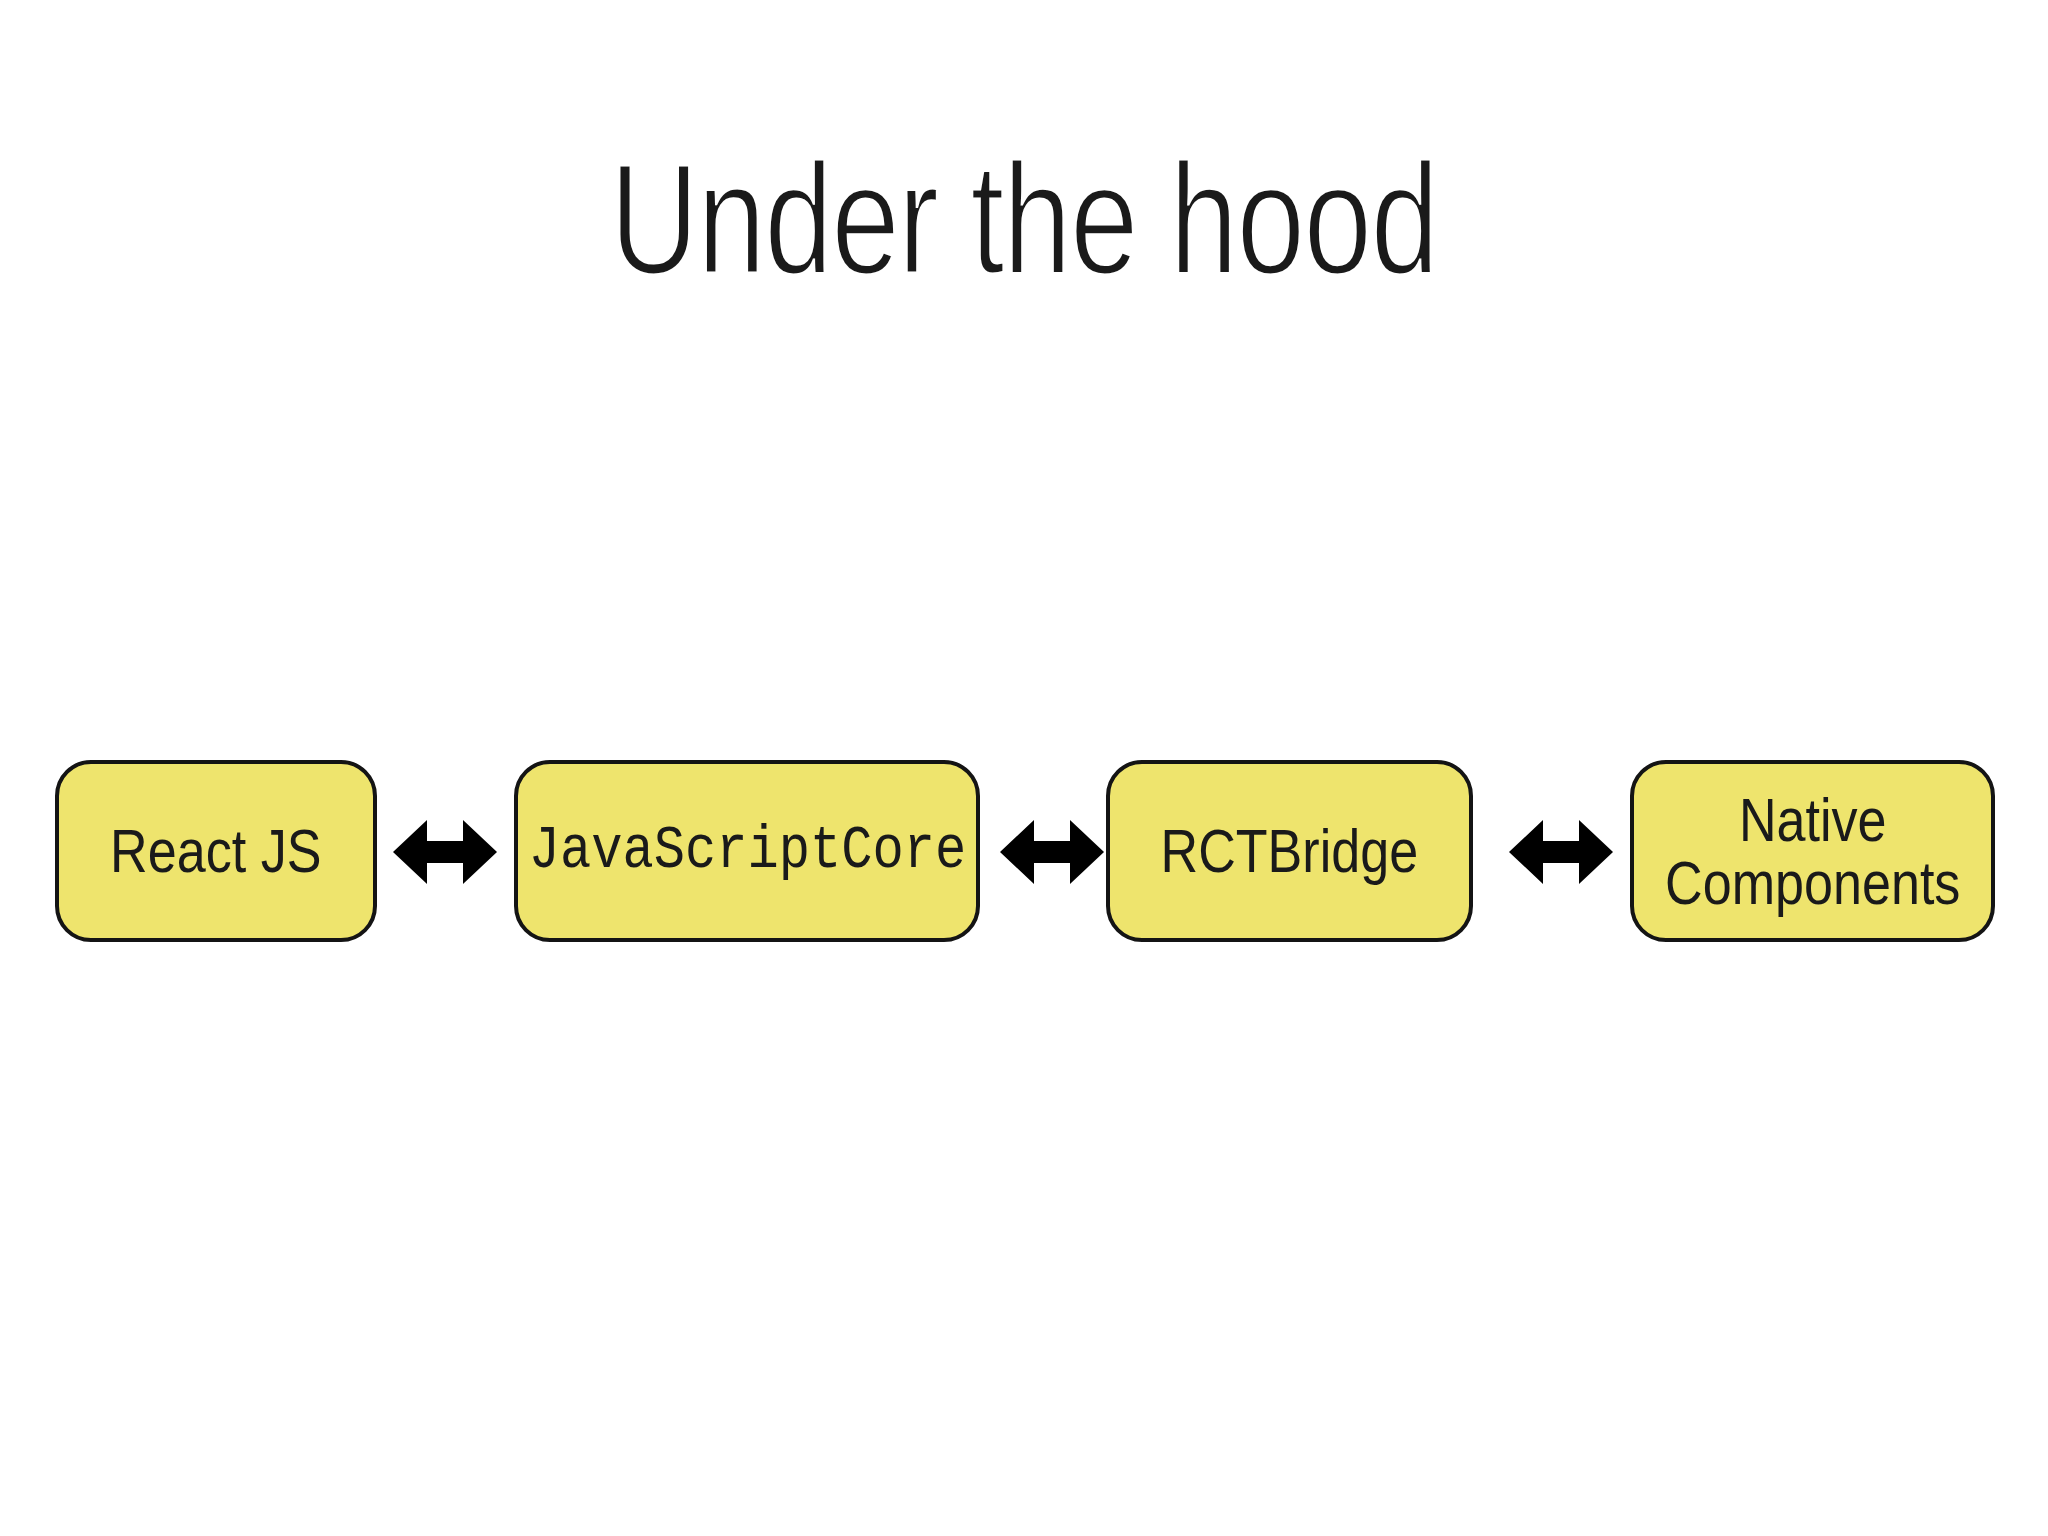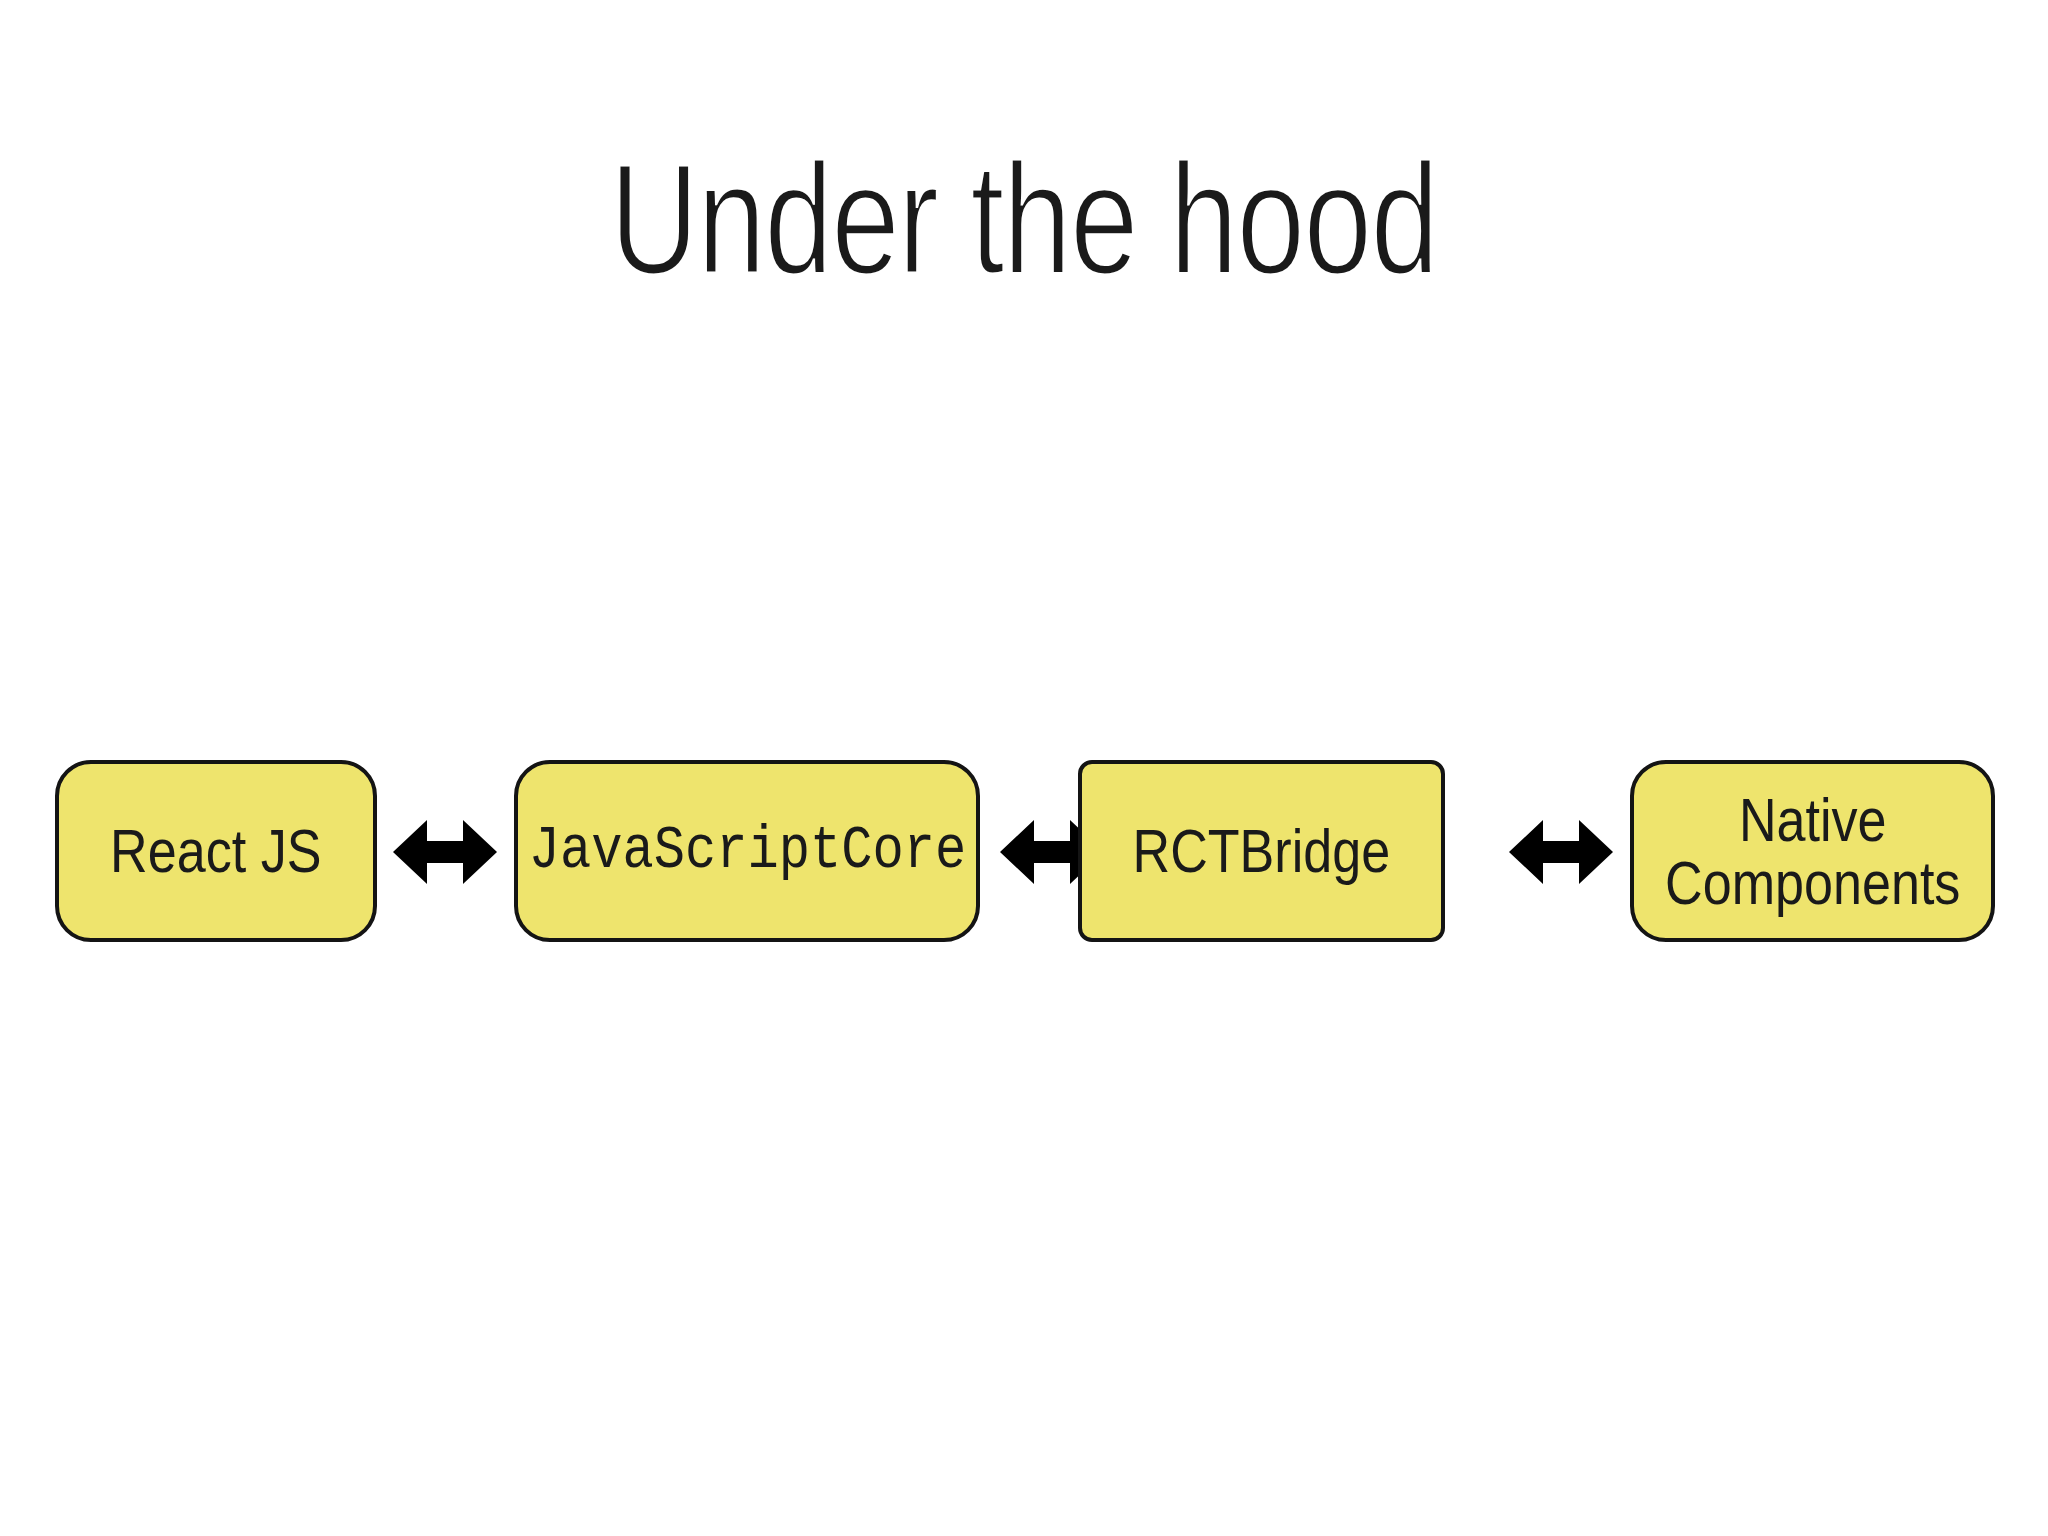--- a/index.html
+++ b/index.html
@@ -58,21 +58,21 @@
     font-size: 62px;
     line-height: 1.02;
     font-weight: 400;
     color: var(--text-color);
     text-align: center;
     transform: scaleX(0.84);
     transform-origin: center;
   }
   .node-1 { left: 55px;   width: 322px; }
   .node-2 { left: 514px;  width: 466px; font-family: Liberation Mono, monospace; }
-  .node-3 { left: 1078px; width: 367px; border-radius: 14px; }
+  .node-3 { left: 1106px; width: 367px; }
   .node-4 { left: 1630px; width: 365px; padding: 0 16px; }
   .arrow {
     position: absolute;
     top: 820px;
     width: 104px;
     height: 64px;
     color: var(--arrow-color);
   }
   .arrow-1 { left: 393px; }
   .arrow-2 { left: 1000px; }

